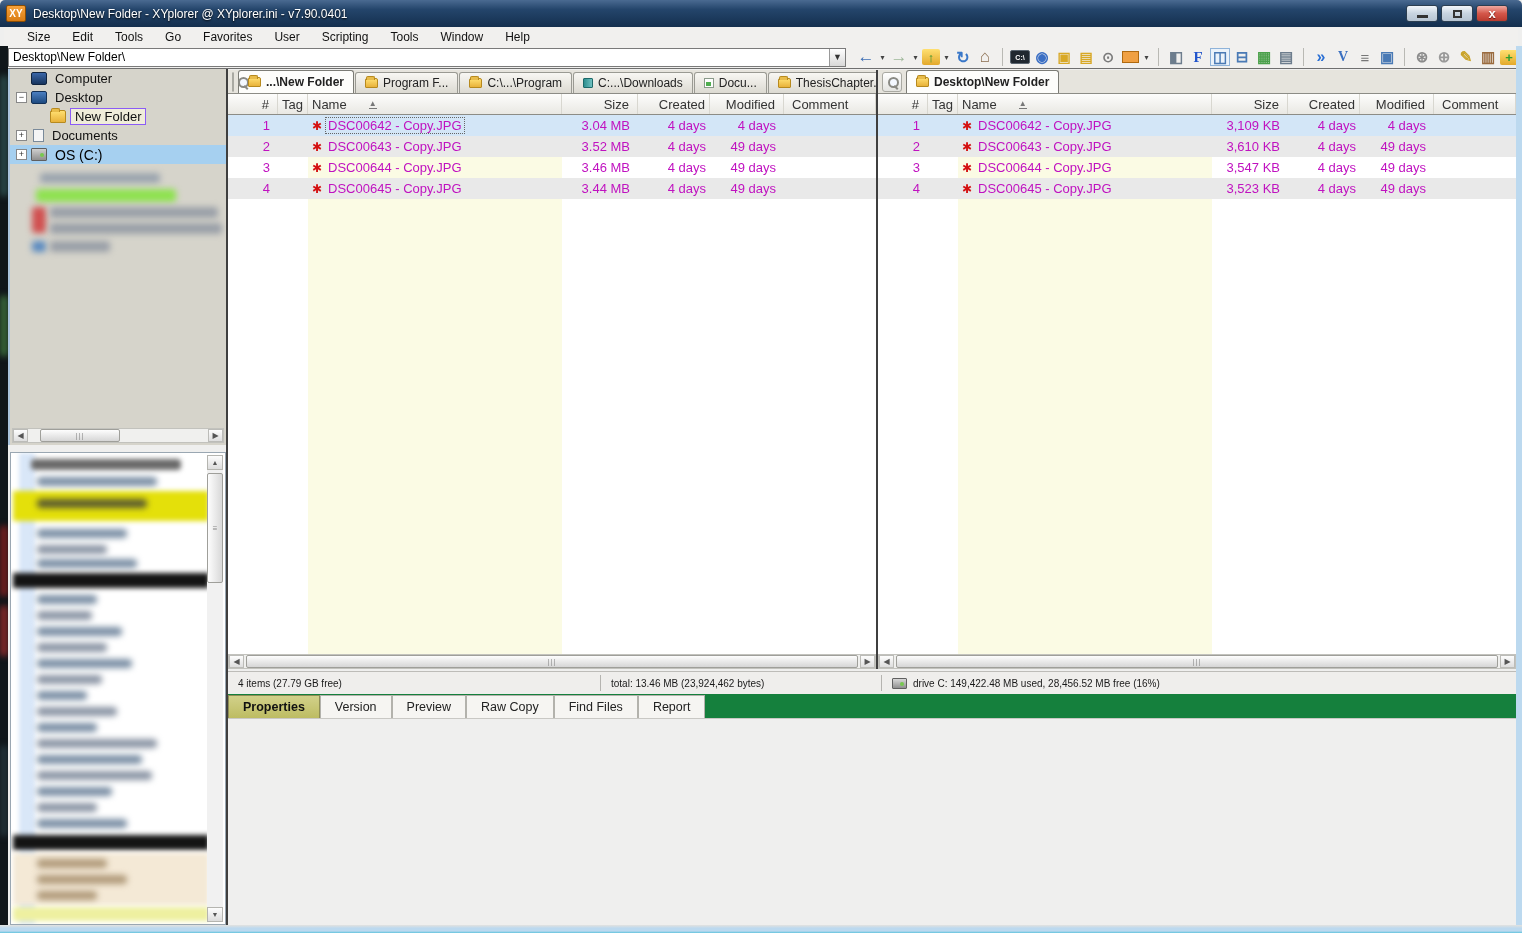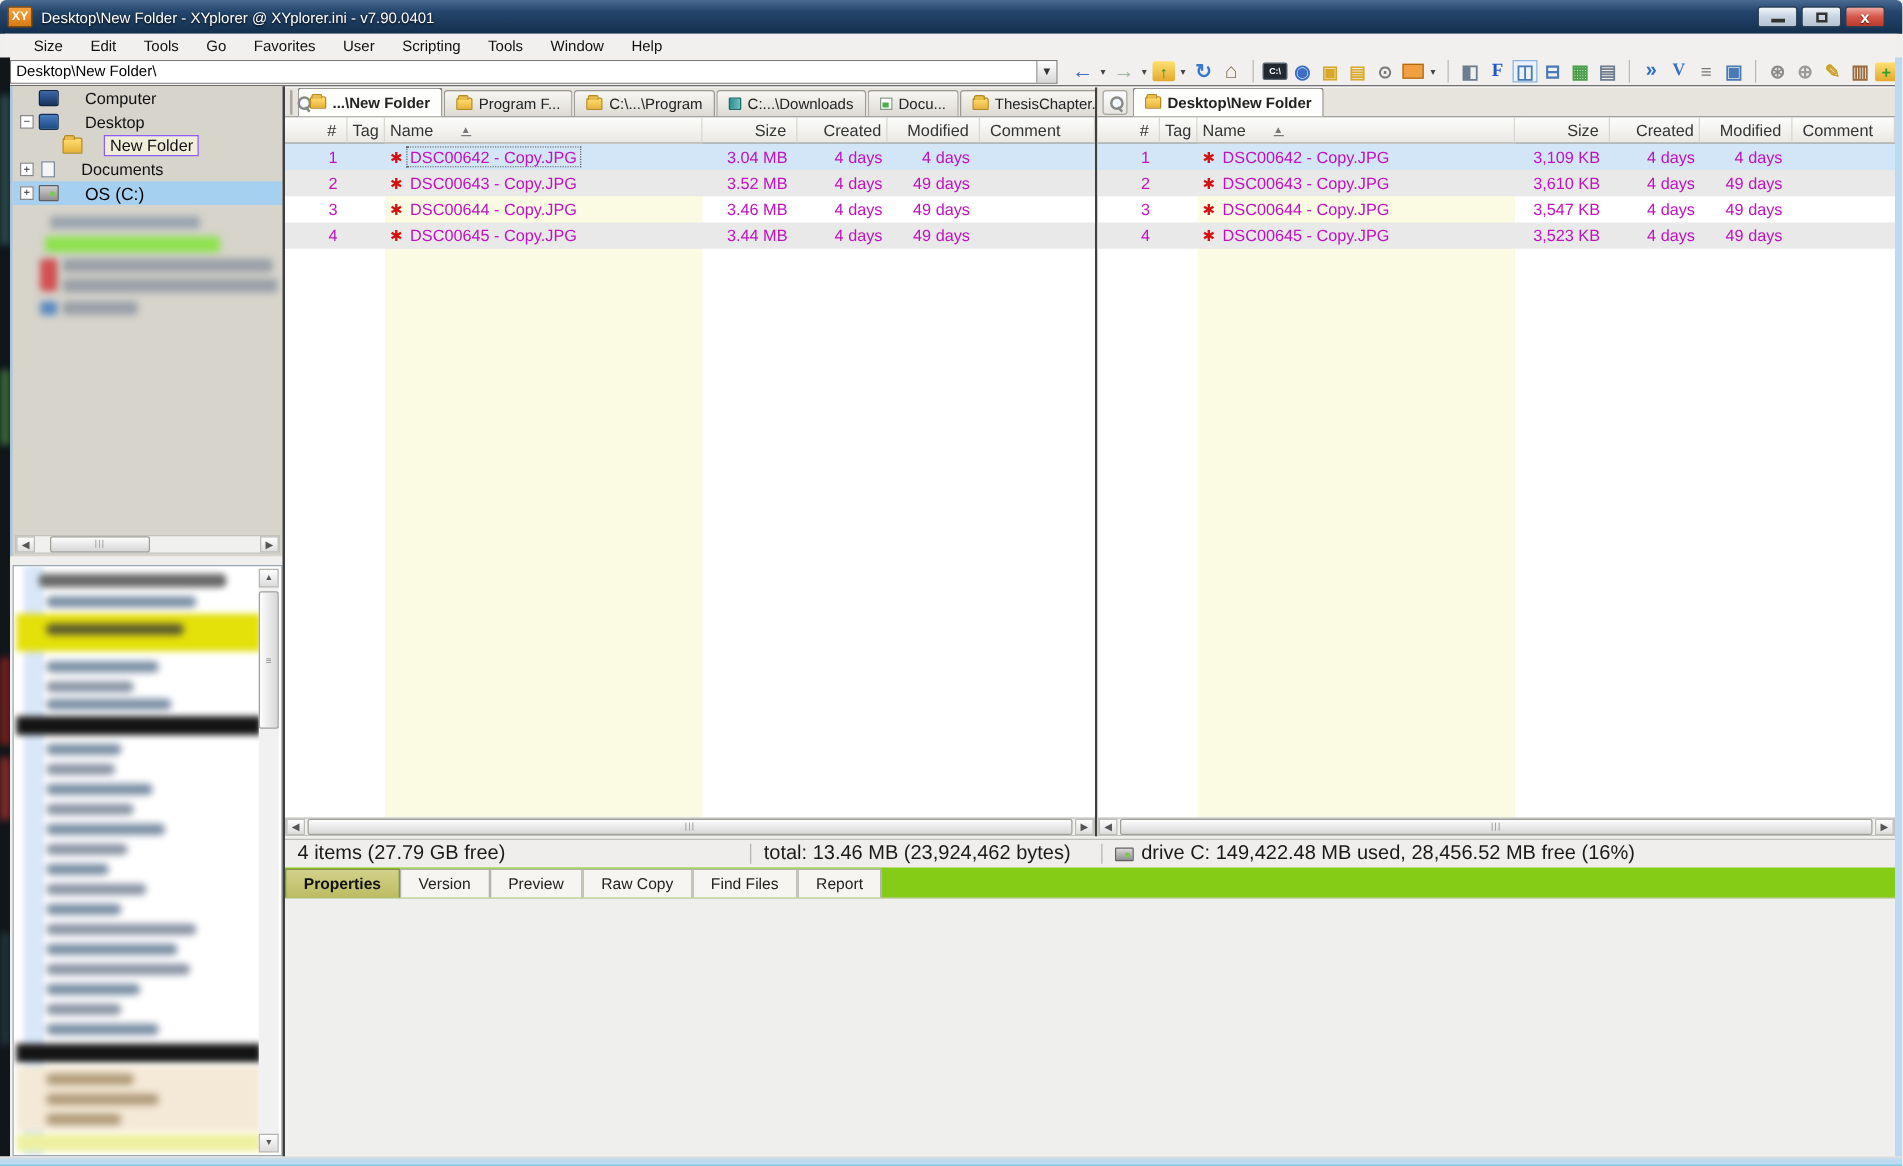--- a/index.html
+++ b/index.html
@@ -76,21 +76,21 @@
     text-align:center; color:#333; margin-right:4px; flex:none; }
   .exp-spacer { width:15px; flex:none; }
   .t-icon { width:16px; height:13px; margin-right:4px; flex:none; }
   .ic-computer { background:linear-gradient(180deg,#3a66a8,#17355e); border:1px solid #10243f; border-radius:2px; }
   .ic-desktop { background:linear-gradient(180deg,#4a7ec0,#1d4a80); border:1px solid #123056; border-radius:2px; }
   .ic-folder { background:linear-gradient(180deg,#ffdf71,#e8b23a); border:1px solid #b78a1e; border-radius:2px 2px 1px 1px; position:relative; }
   .ic-folder::before { content:""; position:absolute; left:0; top:-3px; width:7px; height:3px; background:#e8bc4a; border:1px solid #b78a1e; border-bottom:none; border-radius:2px 2px 0 0; }
   .ic-docs { background:#f5f5f5; border:1px solid #7a8a9a; width:11px; margin-left:2px; }
   .ic-drive { background:linear-gradient(180deg,#cfcfcf,#8f8f8f); border:1px solid #5f5f5f; border-radius:1px; position:relative; }
   .ic-drive::after { content:""; position:absolute; right:2px; top:4px; width:4px; height:4px; background:#77c94f; border-radius:50%; }
-  .tree-label { padding:0 4px; white-space:nowrap;margin-left:13px; }
+  .tree-label { padding:0 4px; white-space:nowrap; }
   .tree-item.current .tree-label { background:#f0edda; border:1px solid #8b5cf6; }
   .tree-item.selected { background:#a6d0f0; }
   .tree-item.selected .tree-label { color:#000; }
   .blur-row { border-radius:3px; filter:blur(3px); }
 
   
   .hscroll { background:#f0f0ee; border:1px solid #c2c2bd; display:flex; align-items:center; height:15px; }
   .hs-arrow { width:15px; height:13px; display:flex; align-items:center; justify-content:center; font-size:8px; color:#555;
     background:linear-gradient(180deg,#fdfdfd,#dedede); border:1px solid #bcbcb8; }
   .hs-thumb { height:13px; background:linear-gradient(180deg,#fdfdfd,#d6d6d6); border:1px solid #9f9f9a; border-radius:2px;
@@ -146,28 +146,28 @@
   .frow.alt { background:#e9e9e9; }
   .file-ic { color:#d41111; font-size:12px; margin-right:3px; flex:none; }
   .fname { padding:0 2px; border:1px dotted transparent; }
   .frow.sel .fname { border-color:#666; }
   .c-name .cellflex { display:flex; align-items:center; }
 
   .pane-hscroll { position:absolute; left:0; bottom:0; right:0; }
 
   
   .statusbar { left:228px; top:671px; width:1288px; height:23px; background:#efeeec; border-top:1px solid #bdbcb8;
-    display:flex; align-items:center; font-size:16px; color:#1a1a1a; }
+    display:flex; align-items:center; font-size:10px; color:#1a1a1a; }
   .sb-sep { width:1px; height:16px; background:#b5b4b0; }
   .sb-item { padding:0 10px; display:flex; align-items:center; gap:6px; }
   .sb-drive-icon { width:15px; height:11px; background:linear-gradient(180deg,#d8d8d8,#909090); border:1px solid #606060; border-radius:1px; position:relative; }
   .sb-drive-icon::after { content:""; position:absolute; right:2px; top:3px; width:4px; height:4px; background:#77c94f; border-radius:50%; }
 
   
-  .bottomtabs { left:228px; top:694px; width:1288px; height:25px; background:#84cc16; border-bottom:1px solid #c9c8c4; display:flex; align-items:flex-end; }
+  .bottomtabs { left:228px; top:694px; width:1288px; height:25px; background:#15803d; border-bottom:1px solid #c9c8c4; display:flex; align-items:flex-end; }
   .btab { height:23px; padding:0 14px; display:flex; align-items:center; font-size:12.5px; color:#222;
     background:#f6f5f2; border:1px solid #b3b2ac; border-bottom:none; margin-right:0; }
   .btab.active { background:linear-gradient(180deg,#d2d18a,#bdbc62); font-weight:bold; color:#111; border-color:#8e8d55; }
   .bottom-panel { left:228px; top:719px; width:1288px; height:207px; background:#efefee; }
 
   
   .right-border { left:1516px; top:46px; width:6px; height:880px; background:#bcd9ef; }
   .bottom-border { left:0; top:925px; width:1522px; height:8px; background:linear-gradient(180deg,#e3e2df 0%,#bcd9ef 40%,#bcd9ef 75%,#5fc3dd 100%); }
 </style>
 </head>

